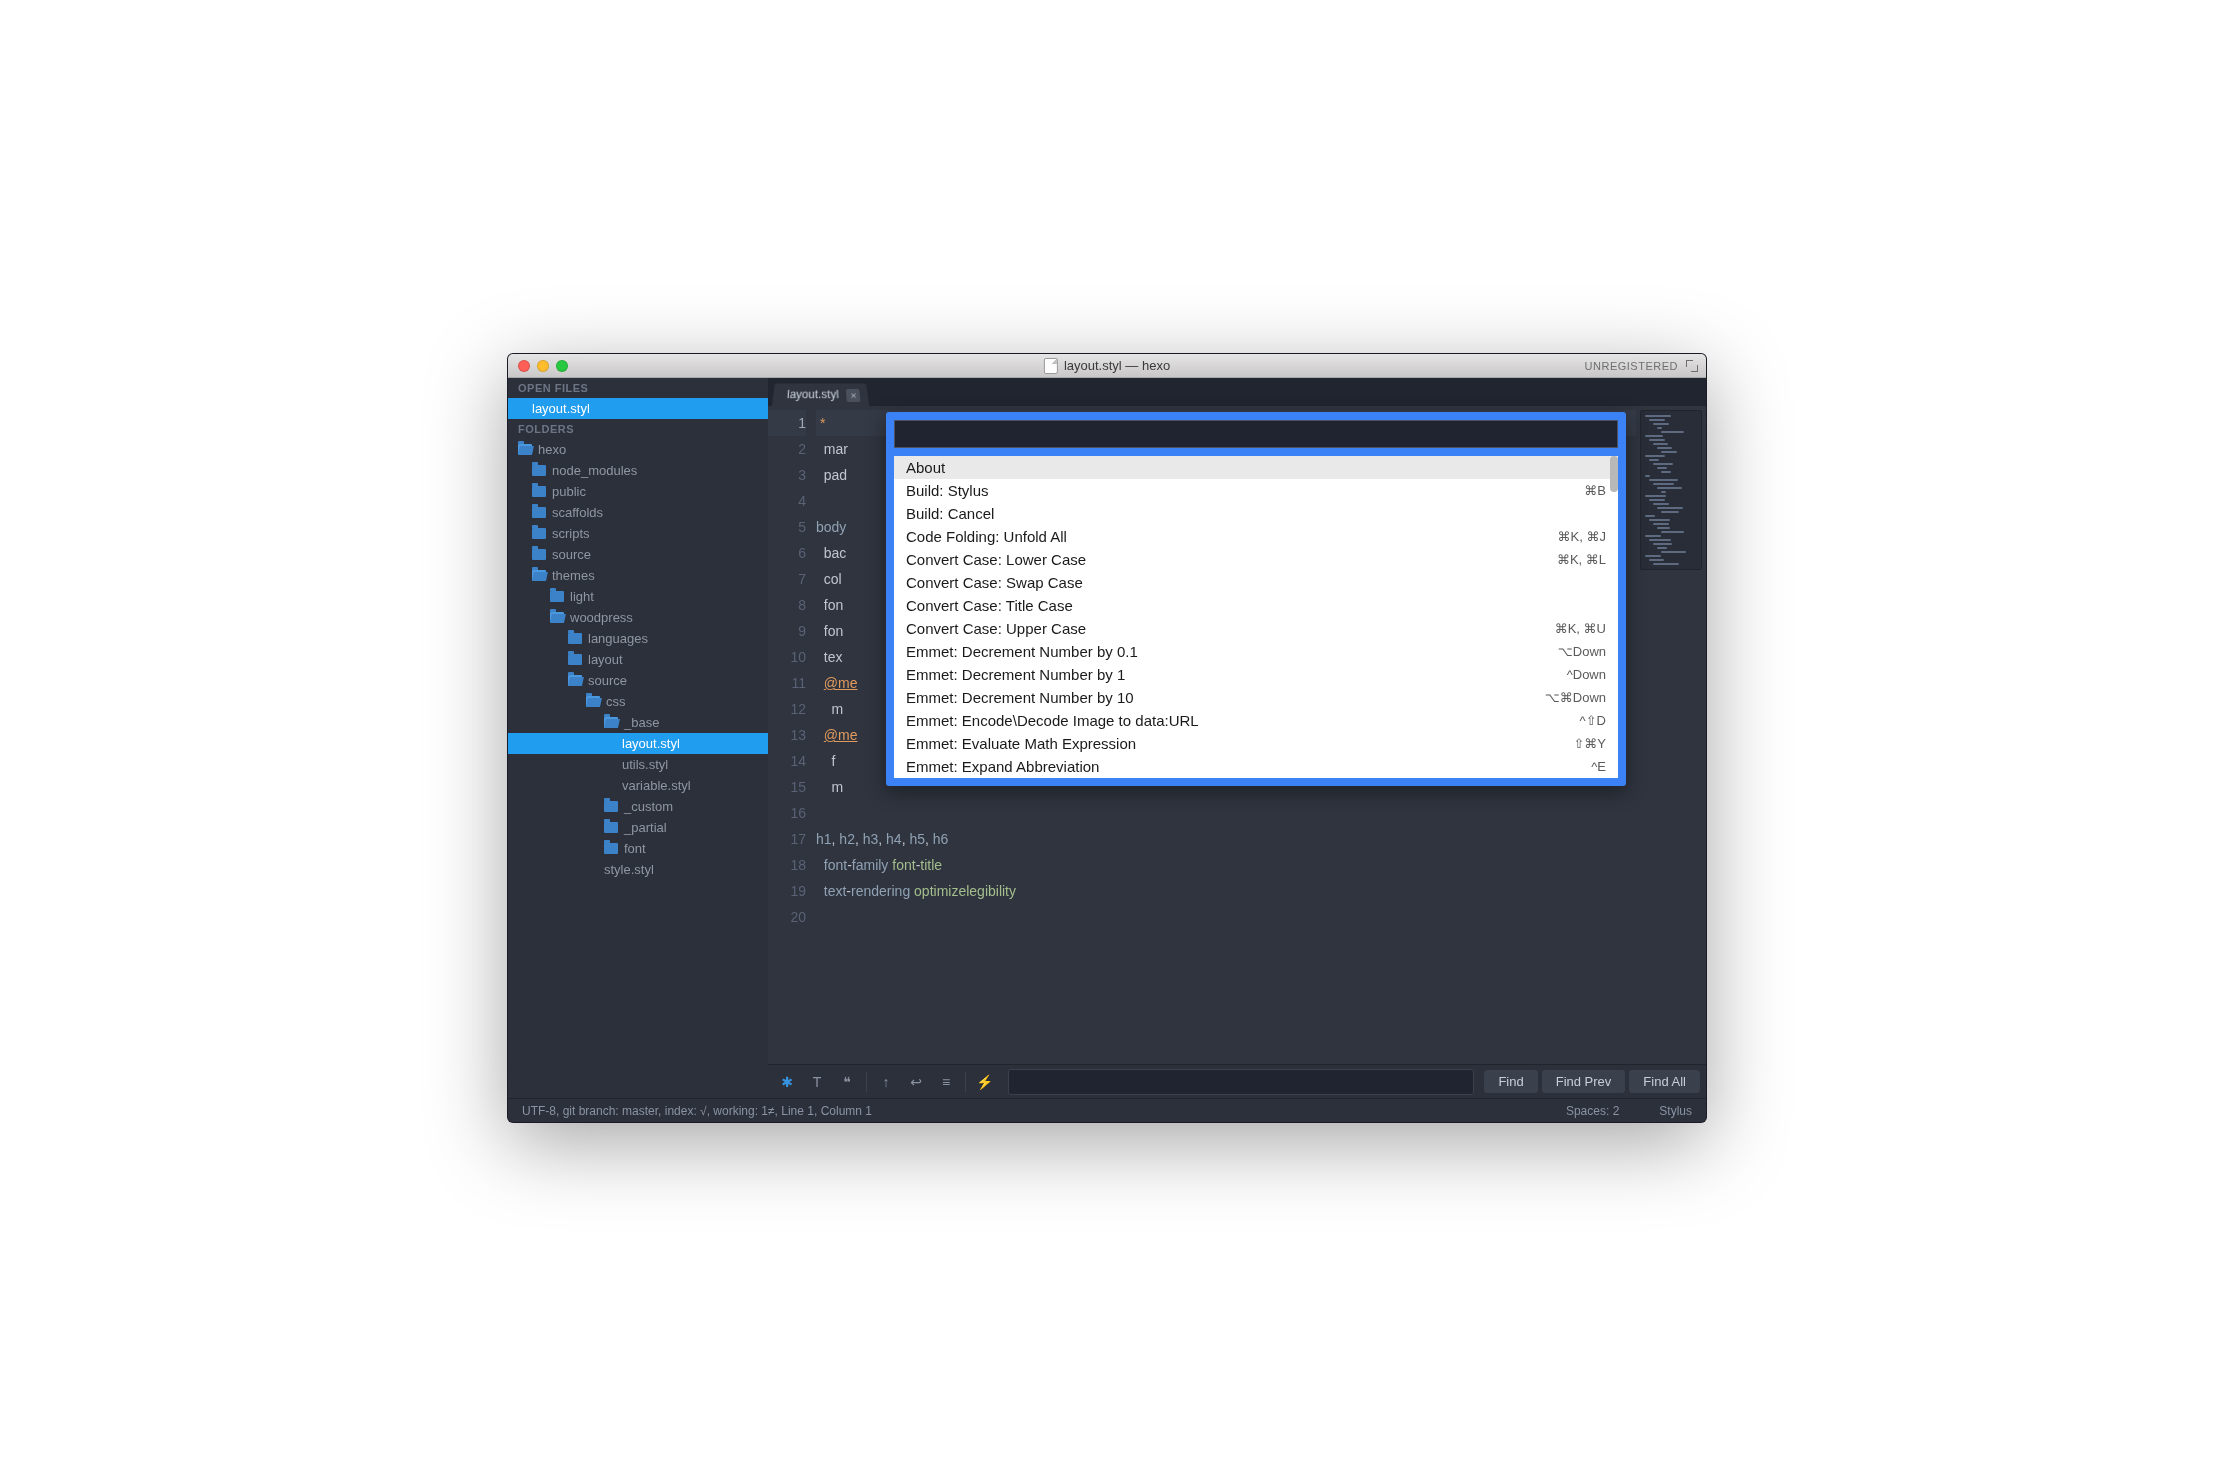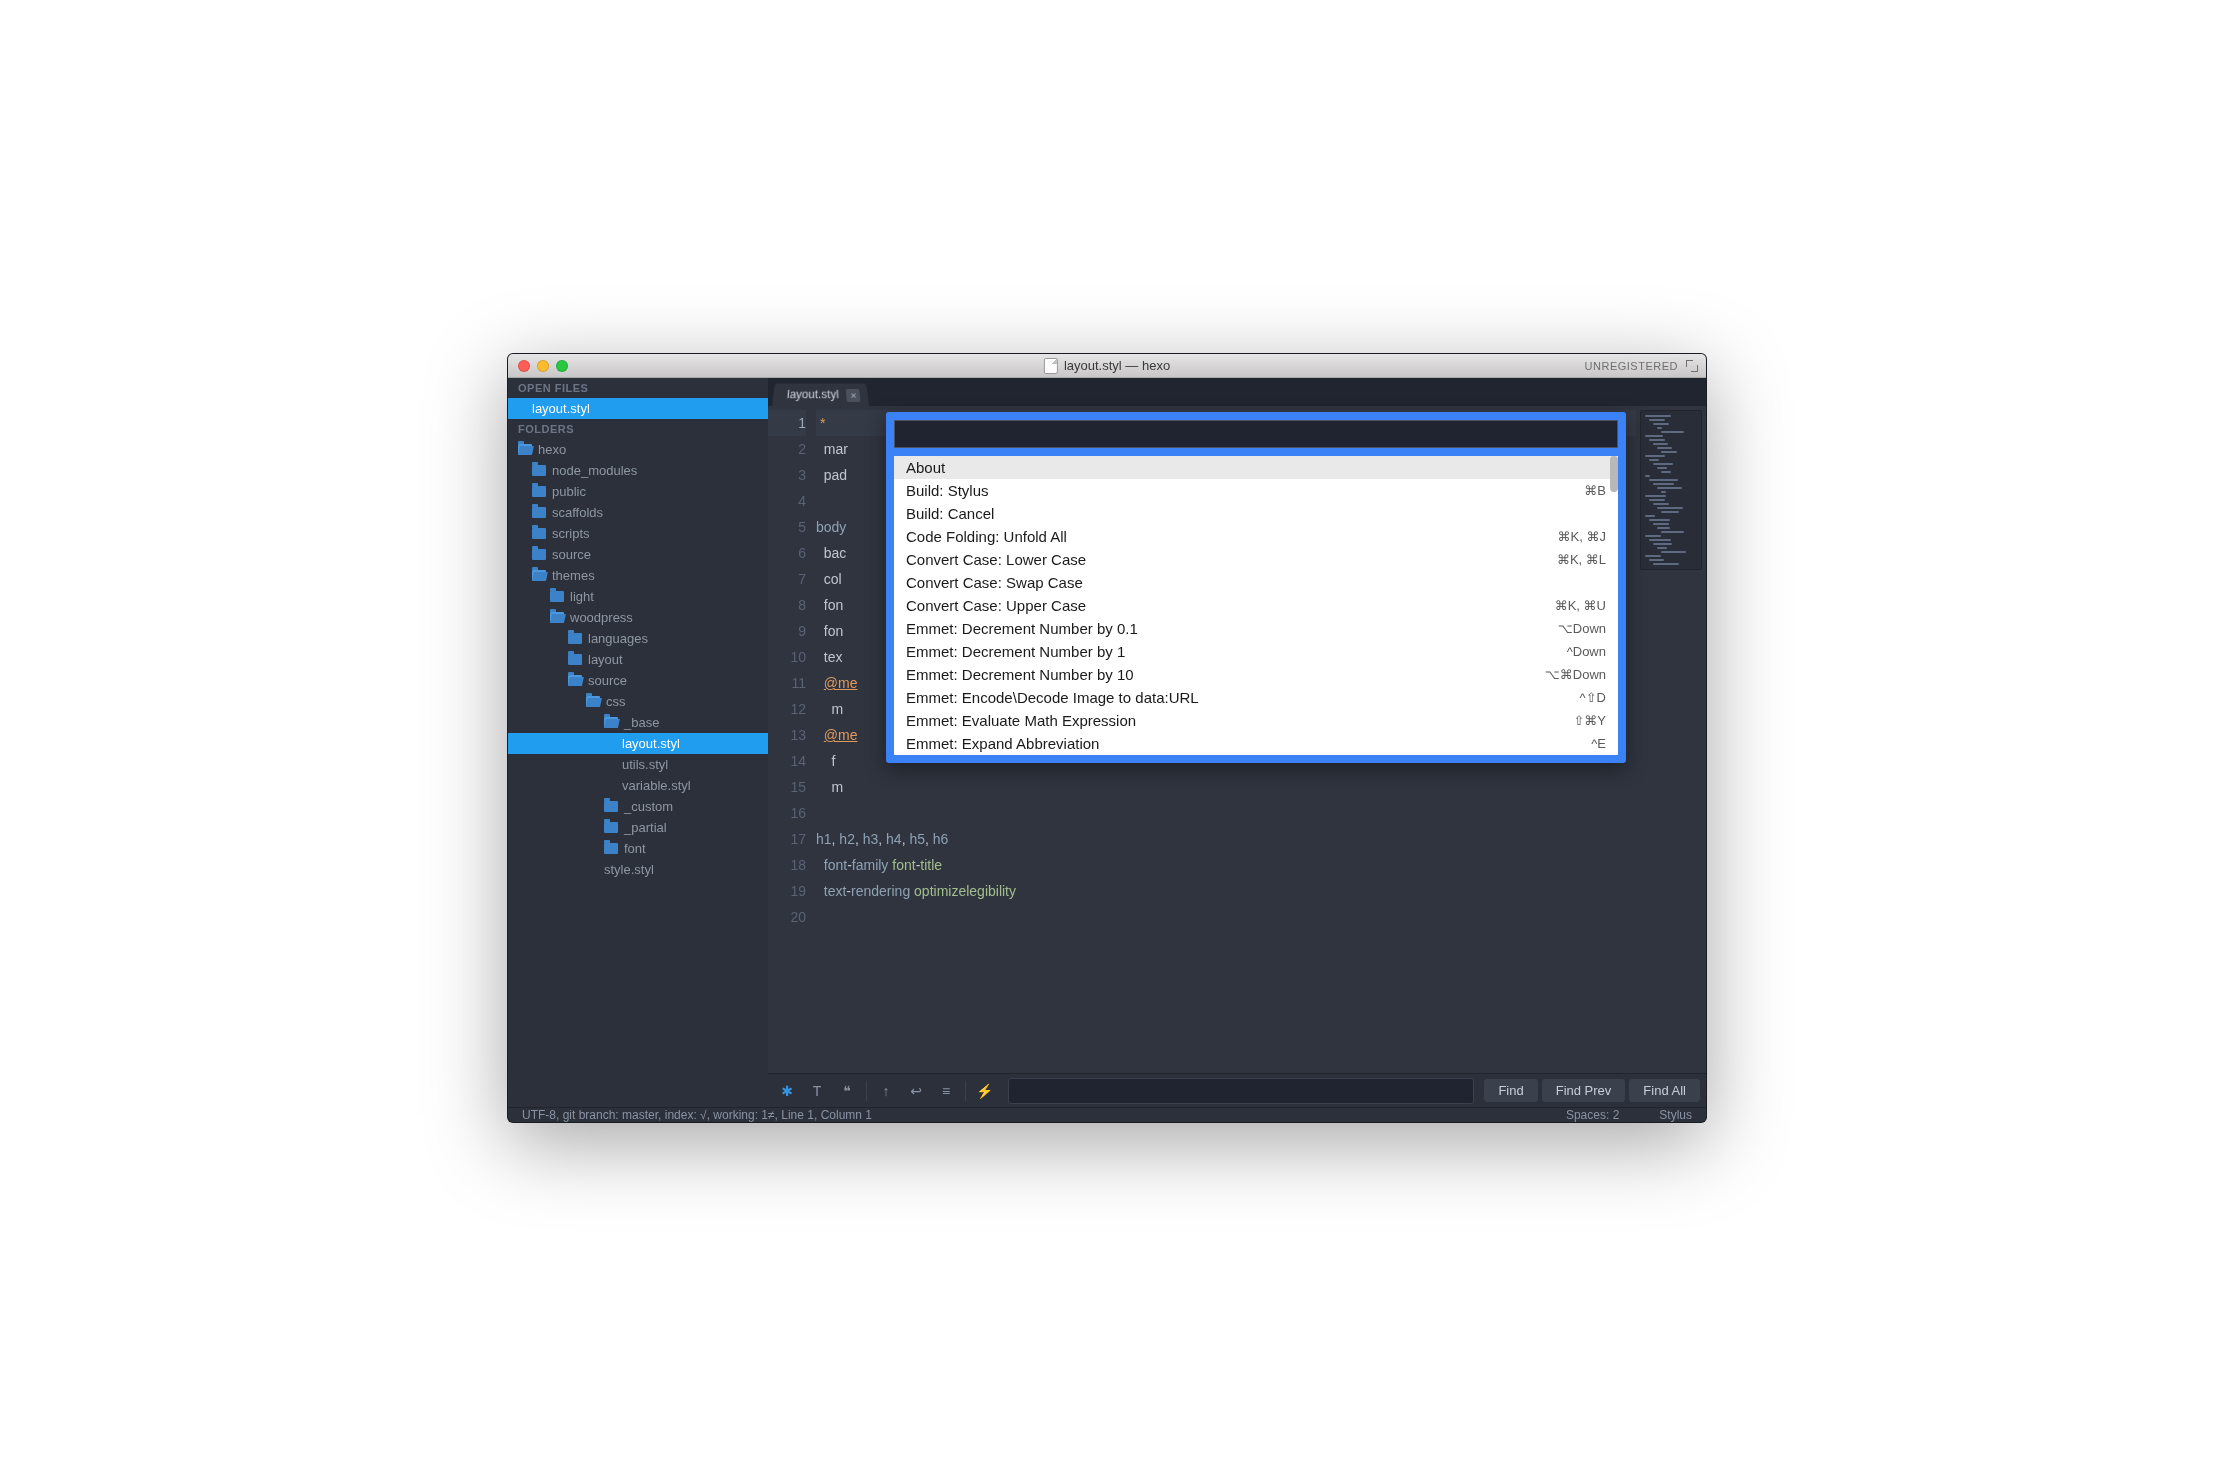--- a/index.html
+++ b/index.html
@@ -64,21 +64,21 @@
 .palette-shortcut { color: #5a5a5a; font-size: 13px; }
 .palette-scroll { position: absolute; top: 0; right: 0; width: 8px; height: 36px; background: #b8b8b8; border-radius: 4px; }
 
 .findbar { height: 34px; background: #2b303b; display: flex; align-items: center; border-top: 1px solid #20242c; padding: 0 6px; gap: 4px; }
 .findbar .iconbtn { width: 26px; height: 26px; display: flex; align-items: center; justify-content: center; color: #8a93a3; font-size: 14px; border-radius: 3px; }
 .findbar .iconbtn.active { color: #3794e0; }
 .findbar .divider { width: 1px; height: 20px; background: #3a404c; margin: 0 2px; }
 .find-input { flex: 1; height: 26px; background: #1f2430; border: 1px solid #3a404c; border-radius: 3px; margin: 0 6px; }
 .find-btn { padding: 4px 14px; background: #3a404c; color: #c8cdd6; font-size: 13px; border-radius: 3px; }
 
-.statusbar { height: 15px; background: #2b303b; border-top: 1px solid #20242c; display: flex; align-items: center; justify-content: space-between; padding: 4px 14px; font-size: 12px; color: #8a93a3; }
+.statusbar { height: 24px; background: #2b303b; border-top: 1px solid #20242c; display: flex; align-items: center; justify-content: space-between; padding: 4px 14px; font-size: 12px; color: #8a93a3; }
 .status-right { display: flex; gap: 40px; }
 </style>
 </head>
 <body>
 
 <div class="window-shadow">
 <div class="window">
 
   <div class="titlebar">
     <div class="traffic">
@@ -282,20 +282,24 @@
                 </div>
                 <div class="palette-row">
                   <span>Convert Case: Lower Case</span>
                   <span class="palette-shortcut">⌘K, ⌘L</span>
                 </div>
                 <div class="palette-row">
                   <span>Convert Case: Swap Case</span>
                   <span class="palette-shortcut"></span>
                 </div>
                 <div class="palette-row">
+                  <span>Convert Case: Title Case</span>
+                  <span class="palette-shortcut"></span>
+                </div>
+                <div class="palette-row">
                   <span>Convert Case: Upper Case</span>
                   <span class="palette-shortcut">⌘K, ⌘U</span>
                 </div>
                 <div class="palette-row">
                   <span>Emmet: Decrement Number by 0.1</span>
                   <span class="palette-shortcut">⌥Down</span>
                 </div>
                 <div class="palette-row">
                   <span>Emmet: Decrement Number by 1</span>
                   <span class="palette-shortcut">^Down</span>

